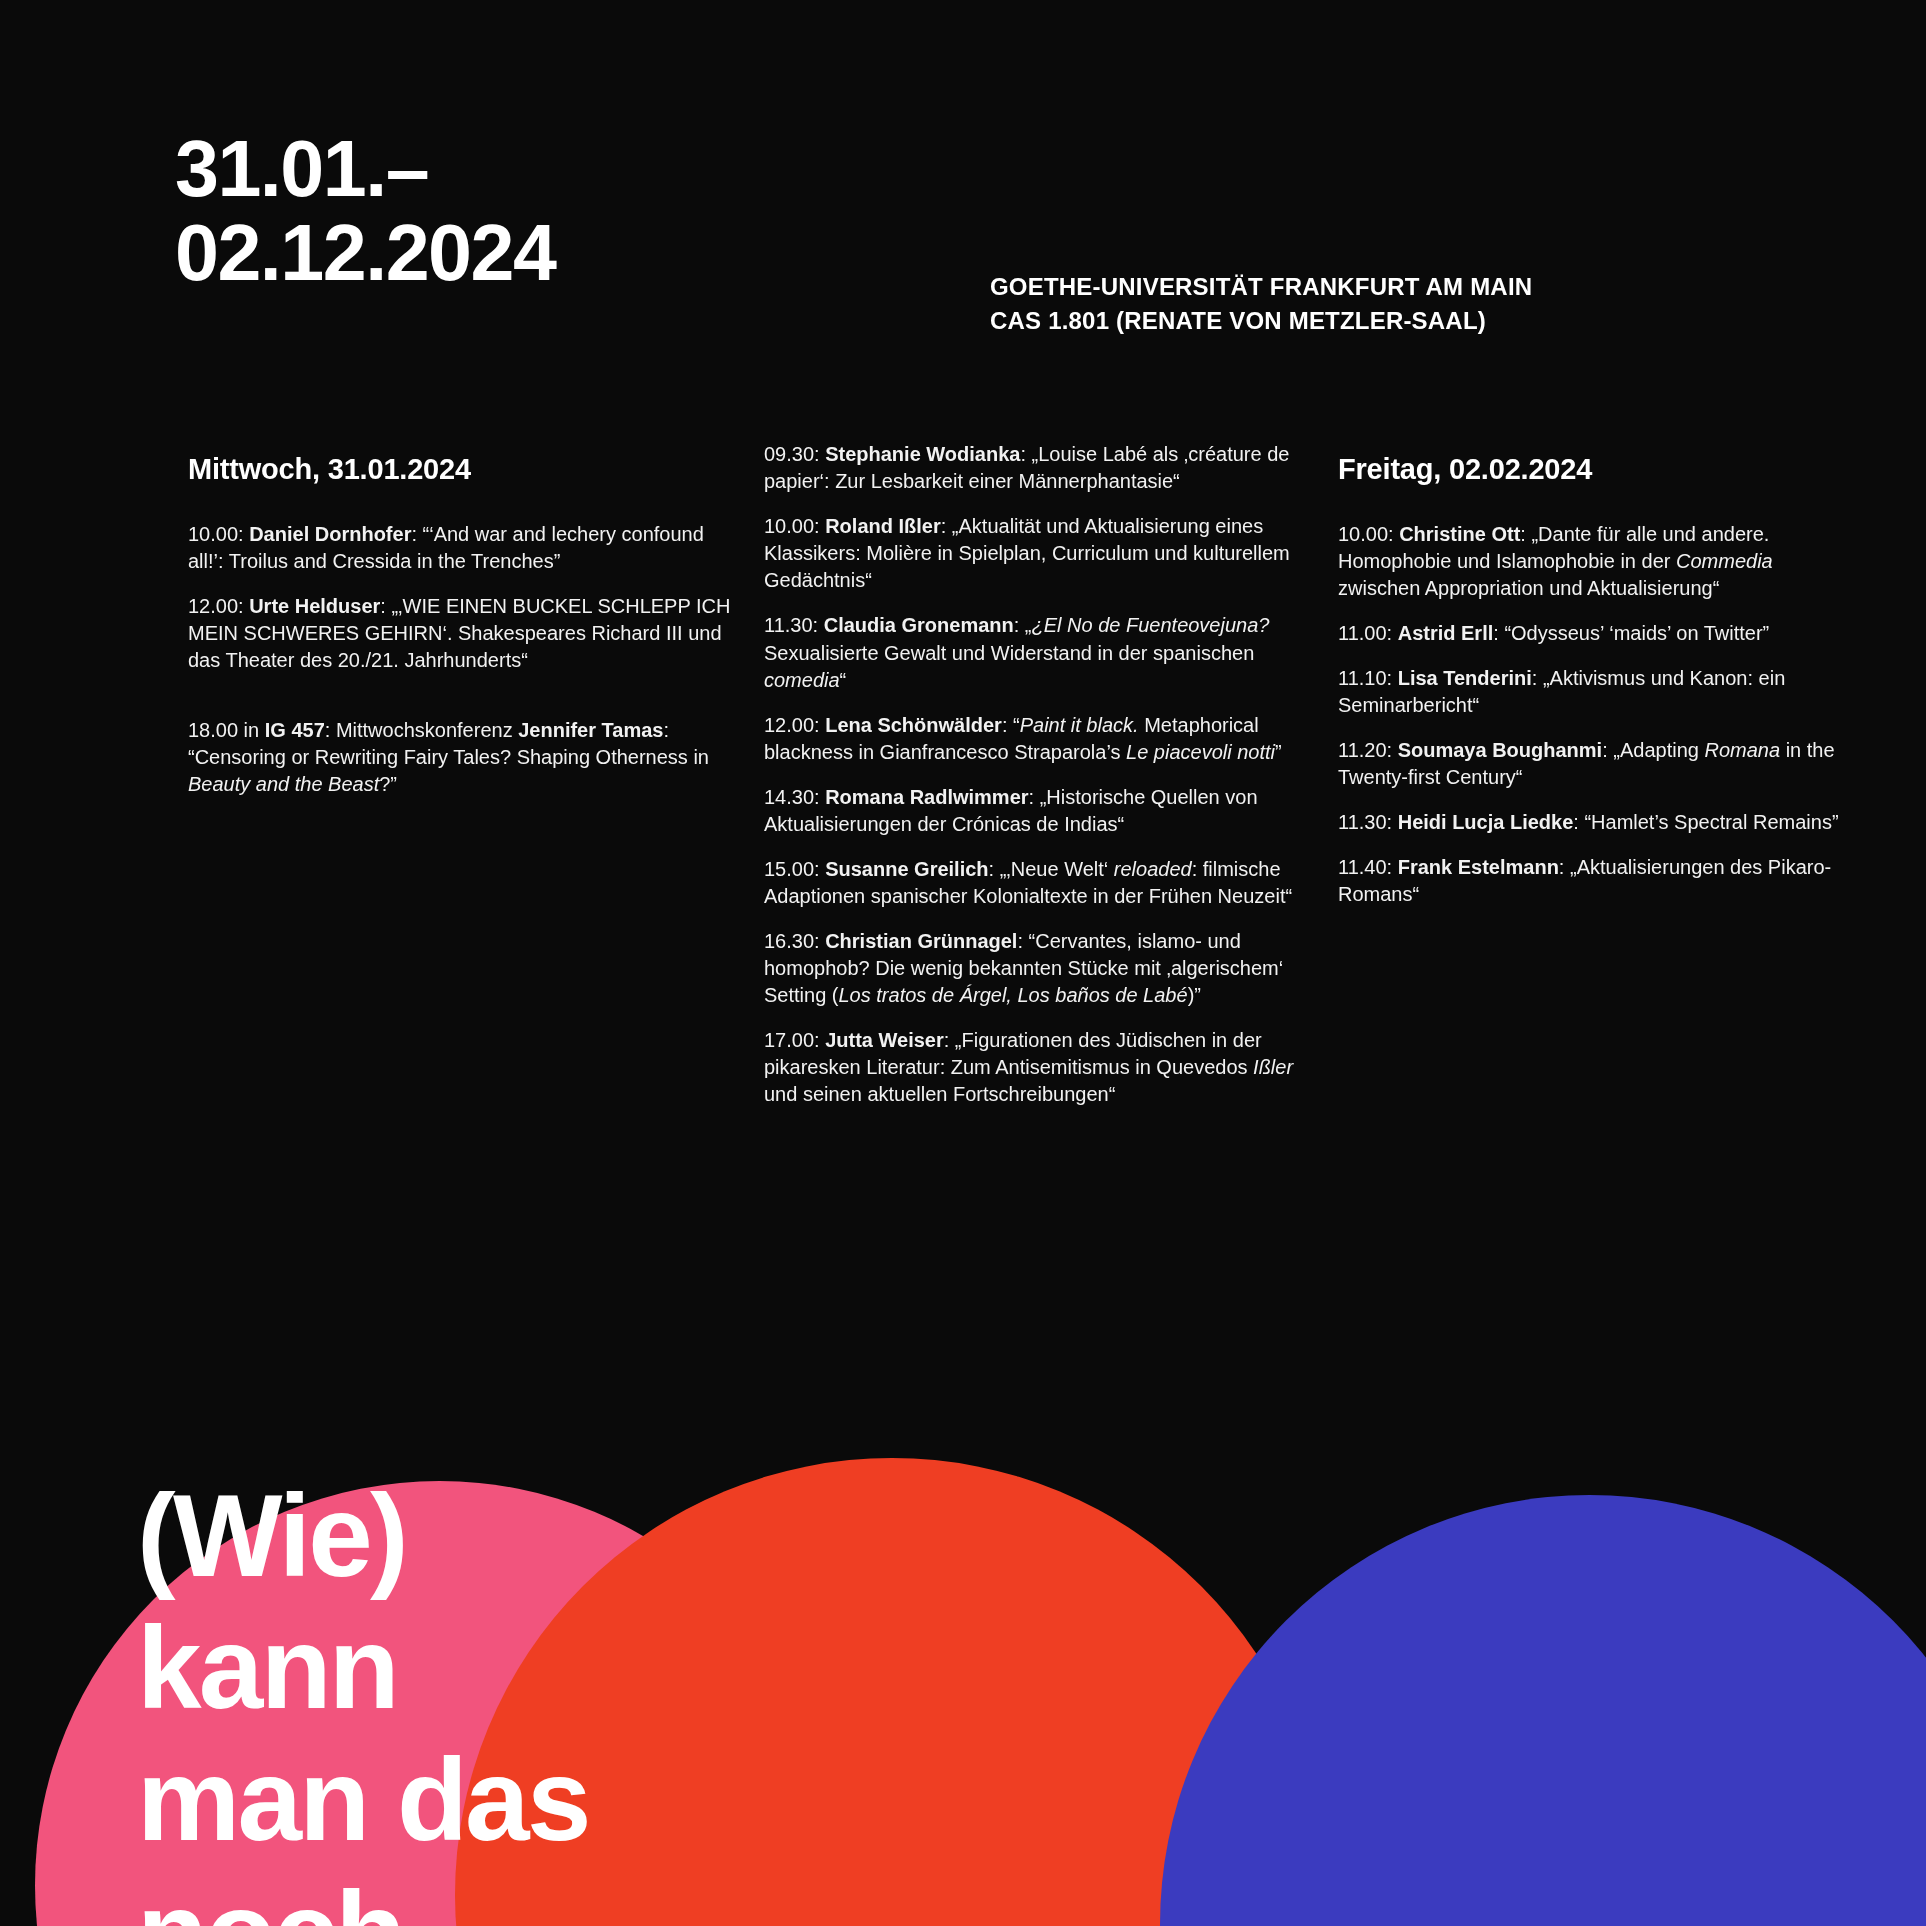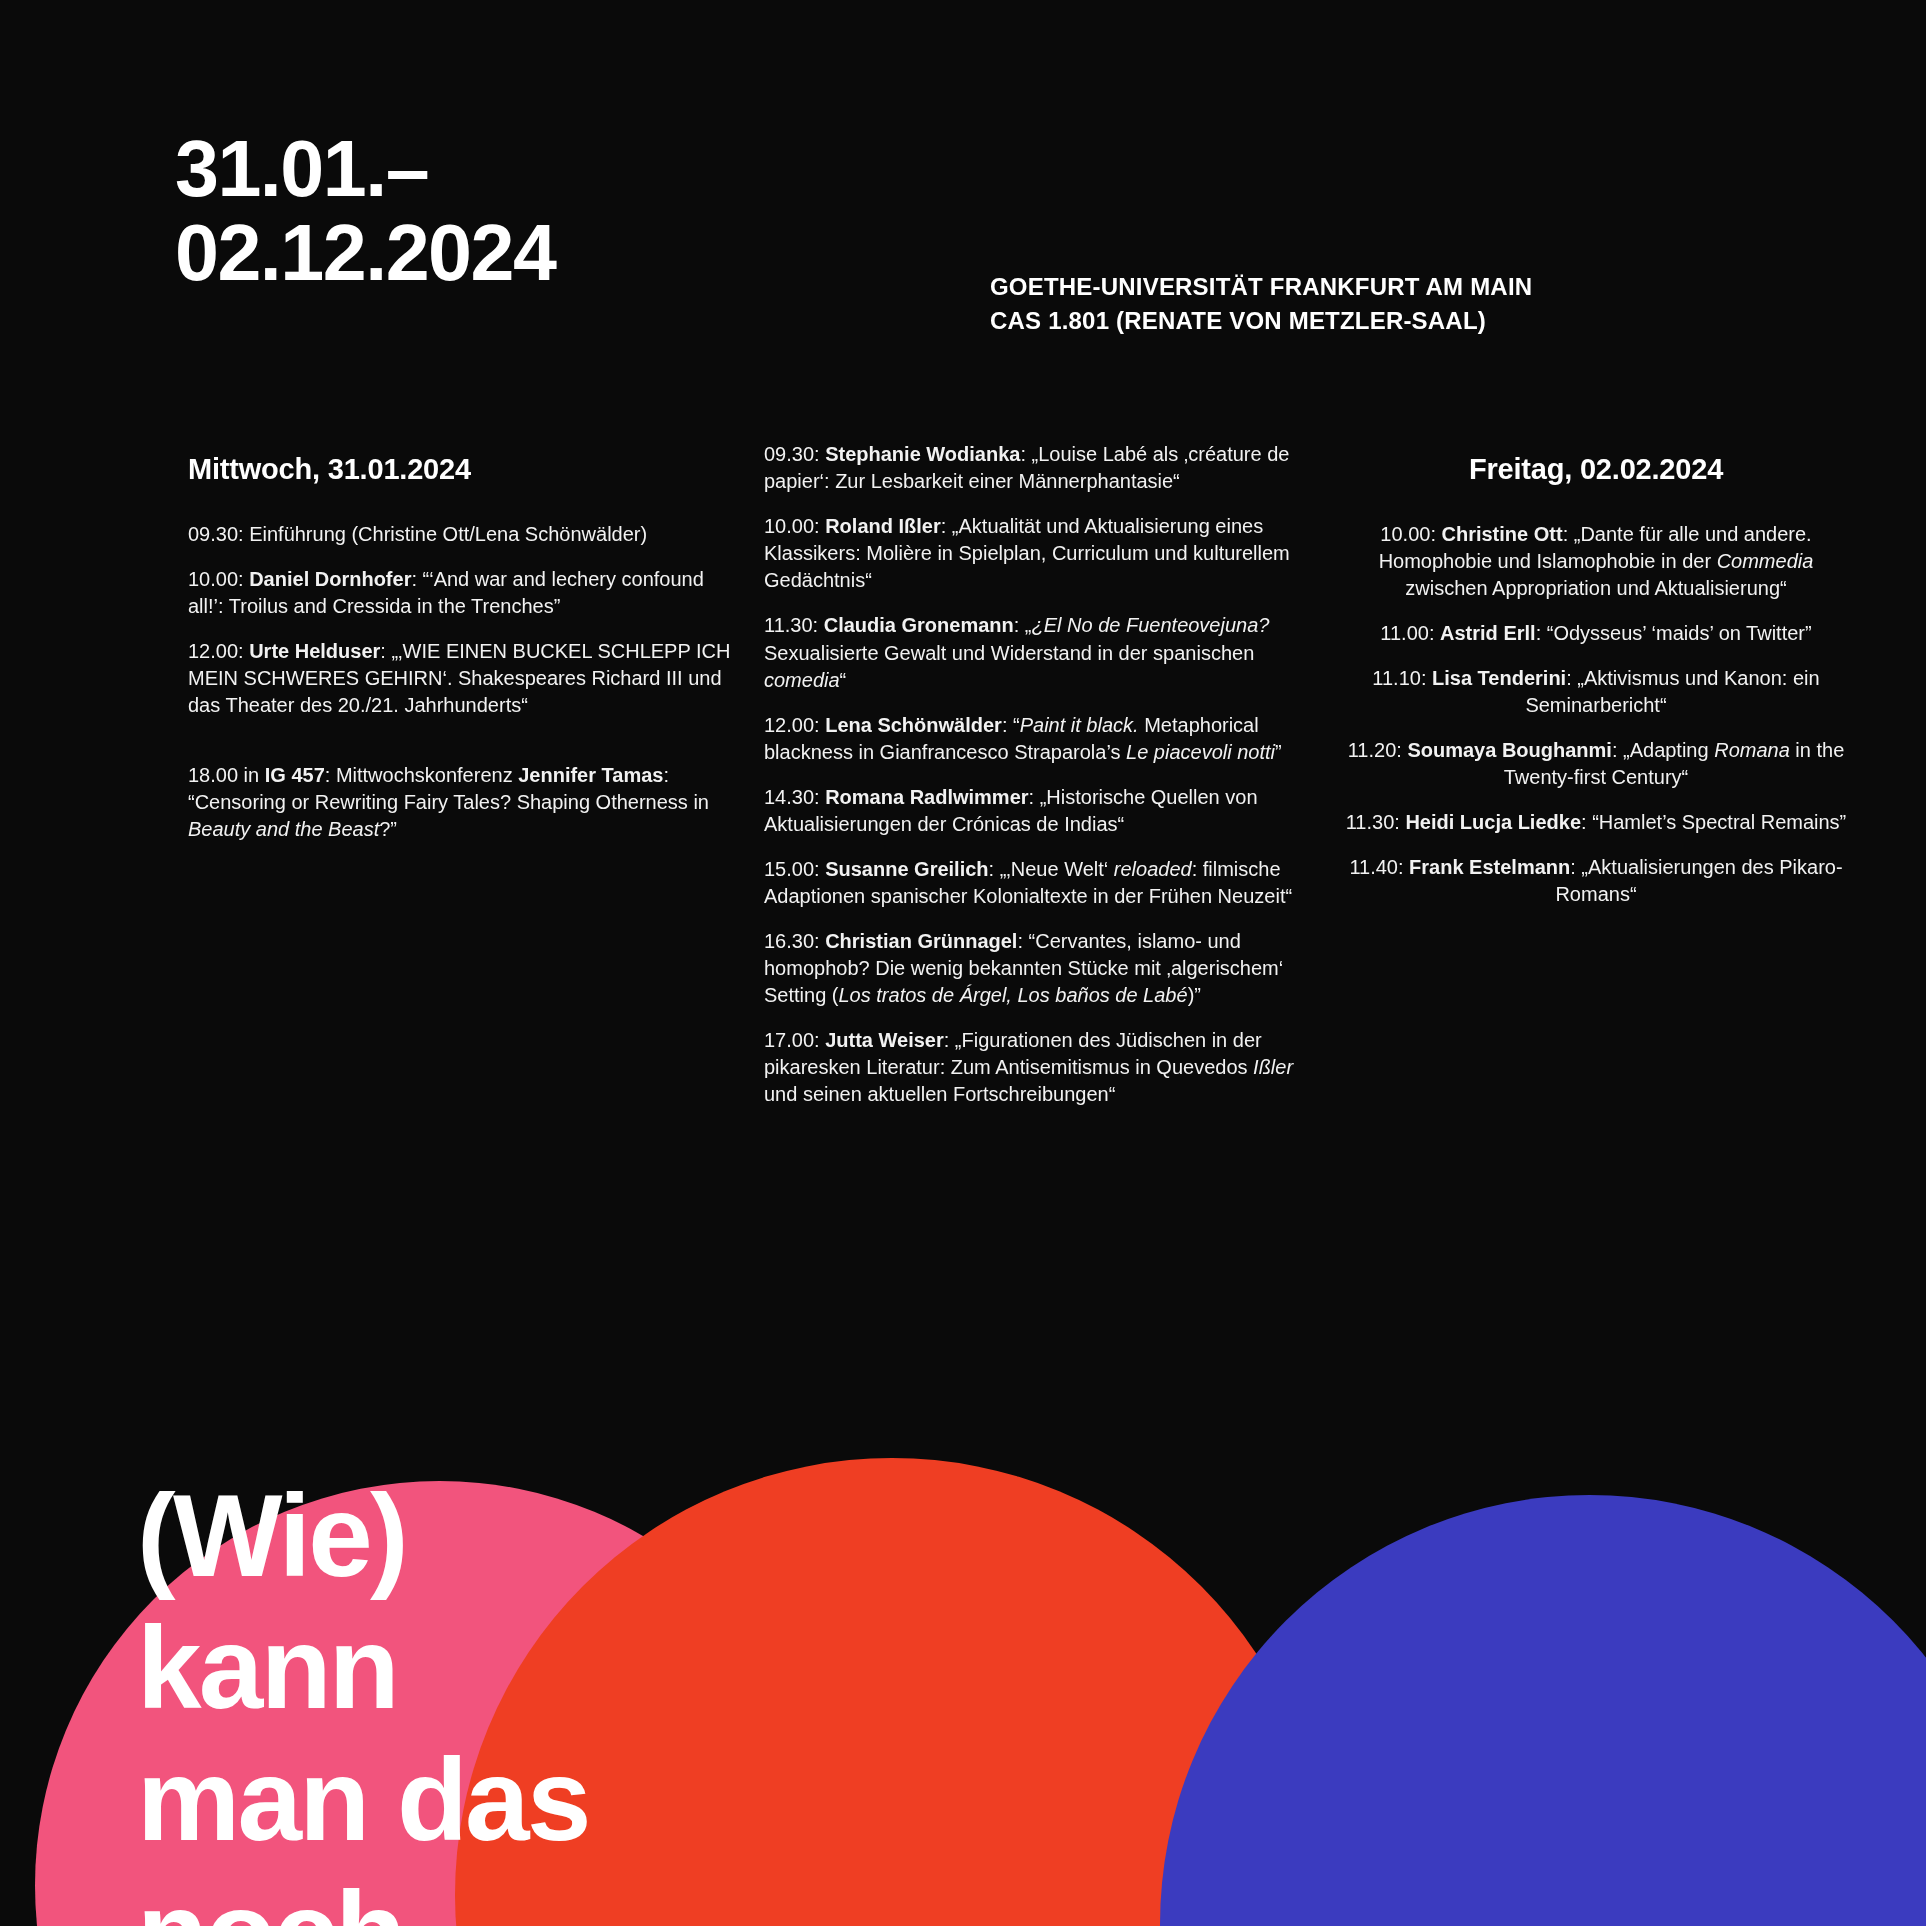--- a/index.html
+++ b/index.html
@@ -39,21 +39,21 @@
   
   .columns {
     position:absolute;
     left:0; top:441px;
     width:1969px;
     height:1002px;
   }
   .col { position:absolute; top:0; }
   .col-0 { left:188px; width:551px; }
   .col-1 { left:764px; width:551px; }
-  .col-2 { left:1338px; width:516px;text-align:center; }
+  .col-2 { left:1338px; width:516px; }
   .col h2 {
     margin:12px 0 35px 0;
     font-size:29px;
     font-weight:bold;
     letter-spacing:-0.2px;
   }
   .entry {
     font-size:20px;
     line-height:1.36;
     margin-bottom:17.7px;
@@ -89,21 +89,20 @@
 
   <div class="dates">31.01.–
 02.12.2024</div>
   <div class="venue">GOETHE-UNIVERSITÄT FRANKFURT AM MAIN
 CAS 1.801 (RENATE VON METZLER-SAAL)</div>
 
   <div class="columns">
     <div class="col col-0">
       <h2>Mittwoch, 31.01.2024</h2>
       <div>
-          <div class="entry">09.30: Einführung (Christine Ott/Lena Schönwälder)</div>
           <div class="entry">10.00: <b>Daniel Dornhofer</b>: “‘And war and lechery confound all!’: Troilus and Cressida in the Trenches”</div>
           <div class="entry">12.00: <b>Urte Helduser</b>: „‚WIE EINEN BUCKEL SCHLEPP ICH MEIN SCHWERES GEHIRN‘. Shakespeares Richard III und das Theater des 20./21. Jahrhunderts“</div>
           <div class="entry gap">18.00 in <b>IG 457</b>: Mittwochskonferenz <b>Jennifer Tamas</b>: “Censoring or Rewriting Fairy Tales? Shaping Otherness in <i>Beauty and the Beast</i>?”</div>
         </div>
     </div>
     <div class="col col-1">
       <div>
           <div class="entry">09.30: <b>Stephanie Wodianka</b>: „Louise Labé als ‚créature de papier‘: Zur Lesbarkeit einer Männerphantasie“</div>
           <div class="entry">10.00: <b>Roland Ißler</b>: „Aktualität und Aktualisierung eines Klassikers: Molière in Spielplan, Curriculum und kulturellem Gedächtnis“</div>
           <div class="entry">11.30: <b>Claudia Gronemann</b>: „<i>¿El No de Fuenteovejuna?</i> Sexualisierte Gewalt und Widerstand in der spanischen <i>comedia</i>“</div>

